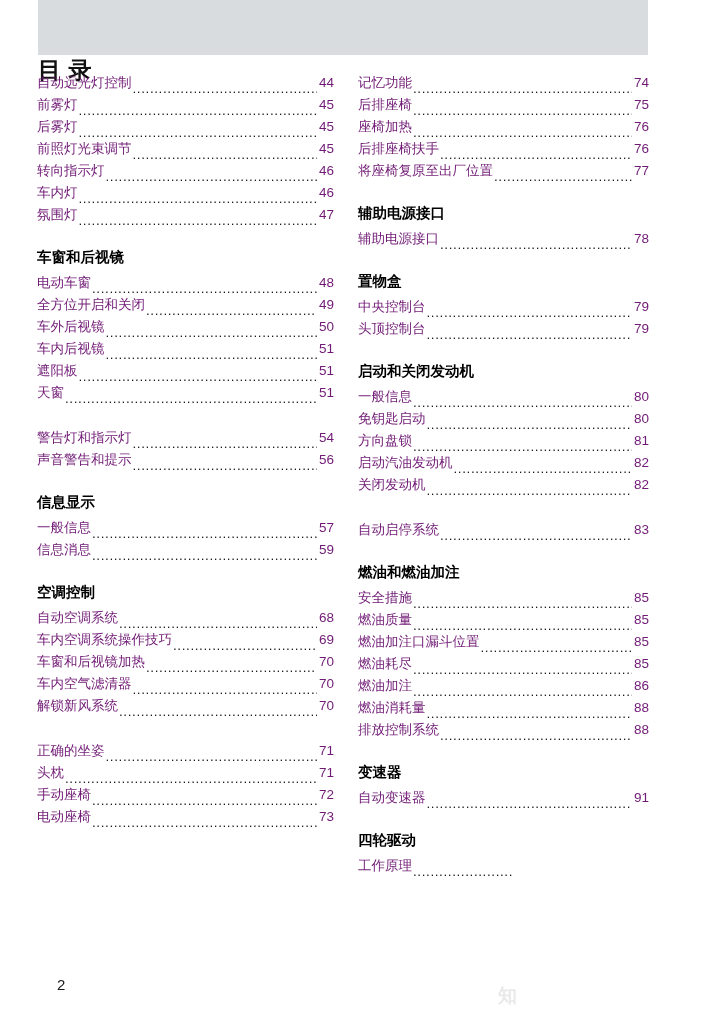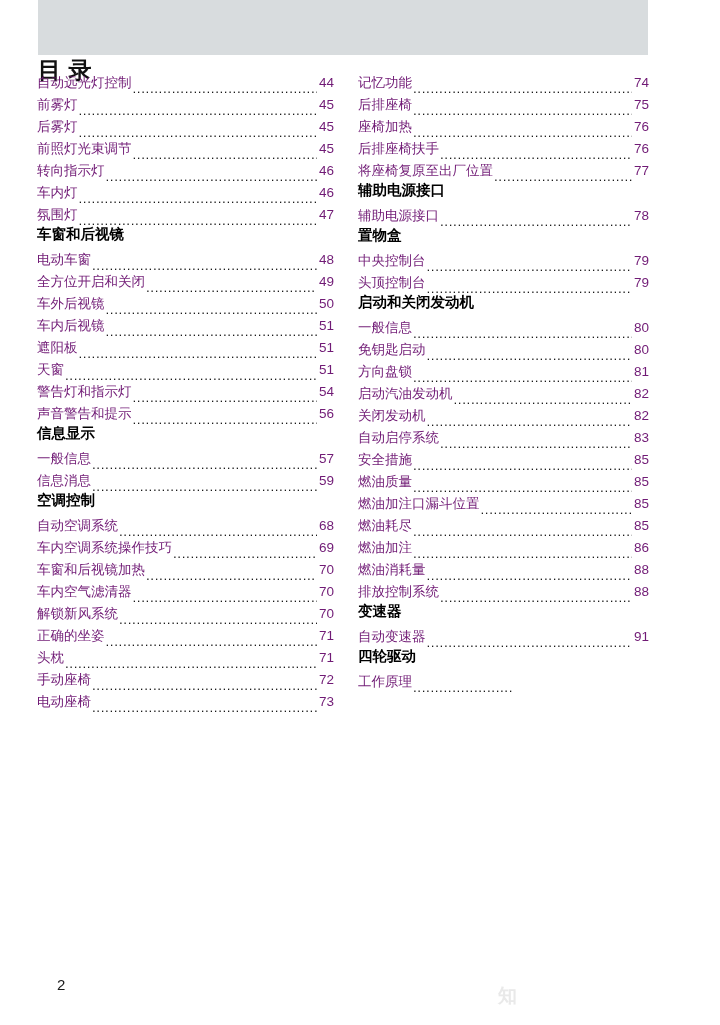--- a/index.html
+++ b/index.html
@@ -65,20 +65,21 @@
   }
   .section-heading {
     font-size: 14.5px;
     font-weight: bold;
     color: #000000;
     line-height: 16px;
     margin-bottom: 7px;
     white-space: nowrap;
   }
   .section.gap-before {
+    margin-top: 23px;
   }
   .entry {
     display: flex;
     align-items: flex-end;
     font-size: 13.5px;
     line-height: 22px;
     height: 22px;
     color: #701a75;
     white-space: nowrap;
     overflow: hidden;
@@ -366,20 +367,21 @@
           </div>
         </div>
         <div class="section gap-before">
           <div class="entry">
             <span class="entry-label">自动启停系统</span>
             <span class="entry-dots"></span>
             <span class="entry-page">83</span>
           </div>
         </div>
         <div class="section gap-before">
+          <div class="section-heading">燃油和燃油加注</div>
           <div class="entry">
             <span class="entry-label">安全措施</span>
             <span class="entry-dots"></span>
             <span class="entry-page">85</span>
           </div>
           <div class="entry">
             <span class="entry-label">燃油质量</span>
             <span class="entry-dots"></span>
             <span class="entry-page">85</span>
           </div>

